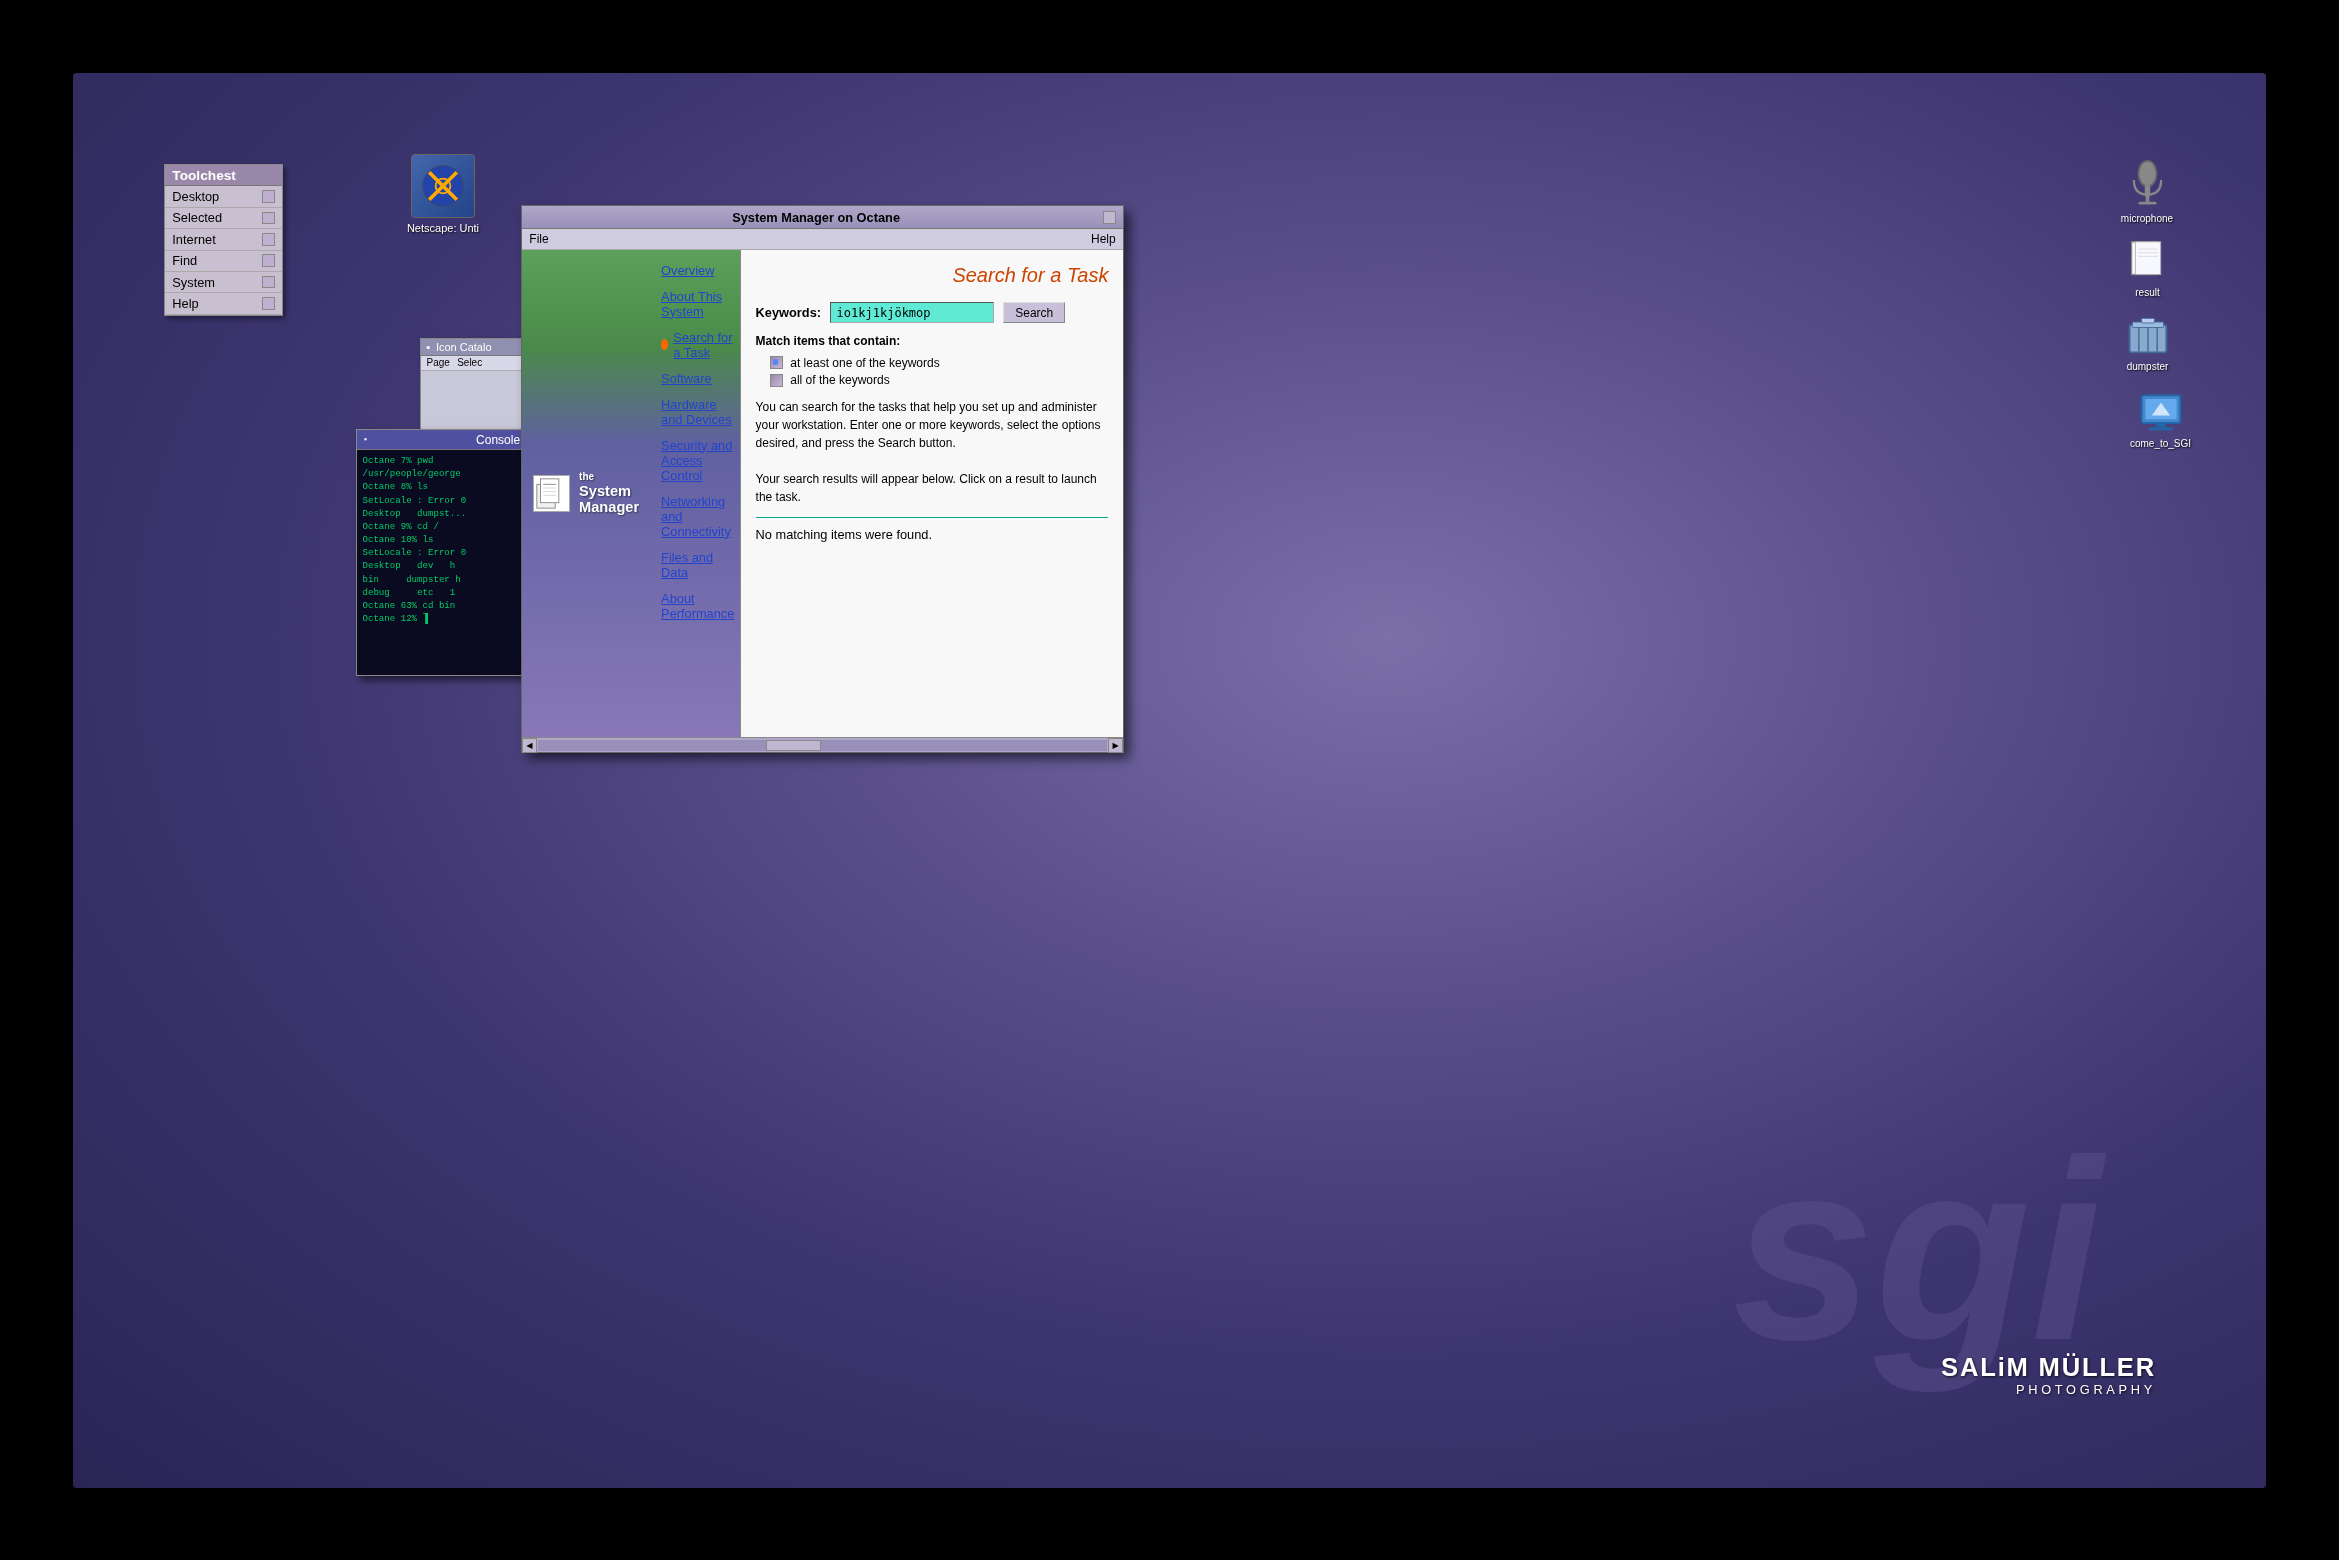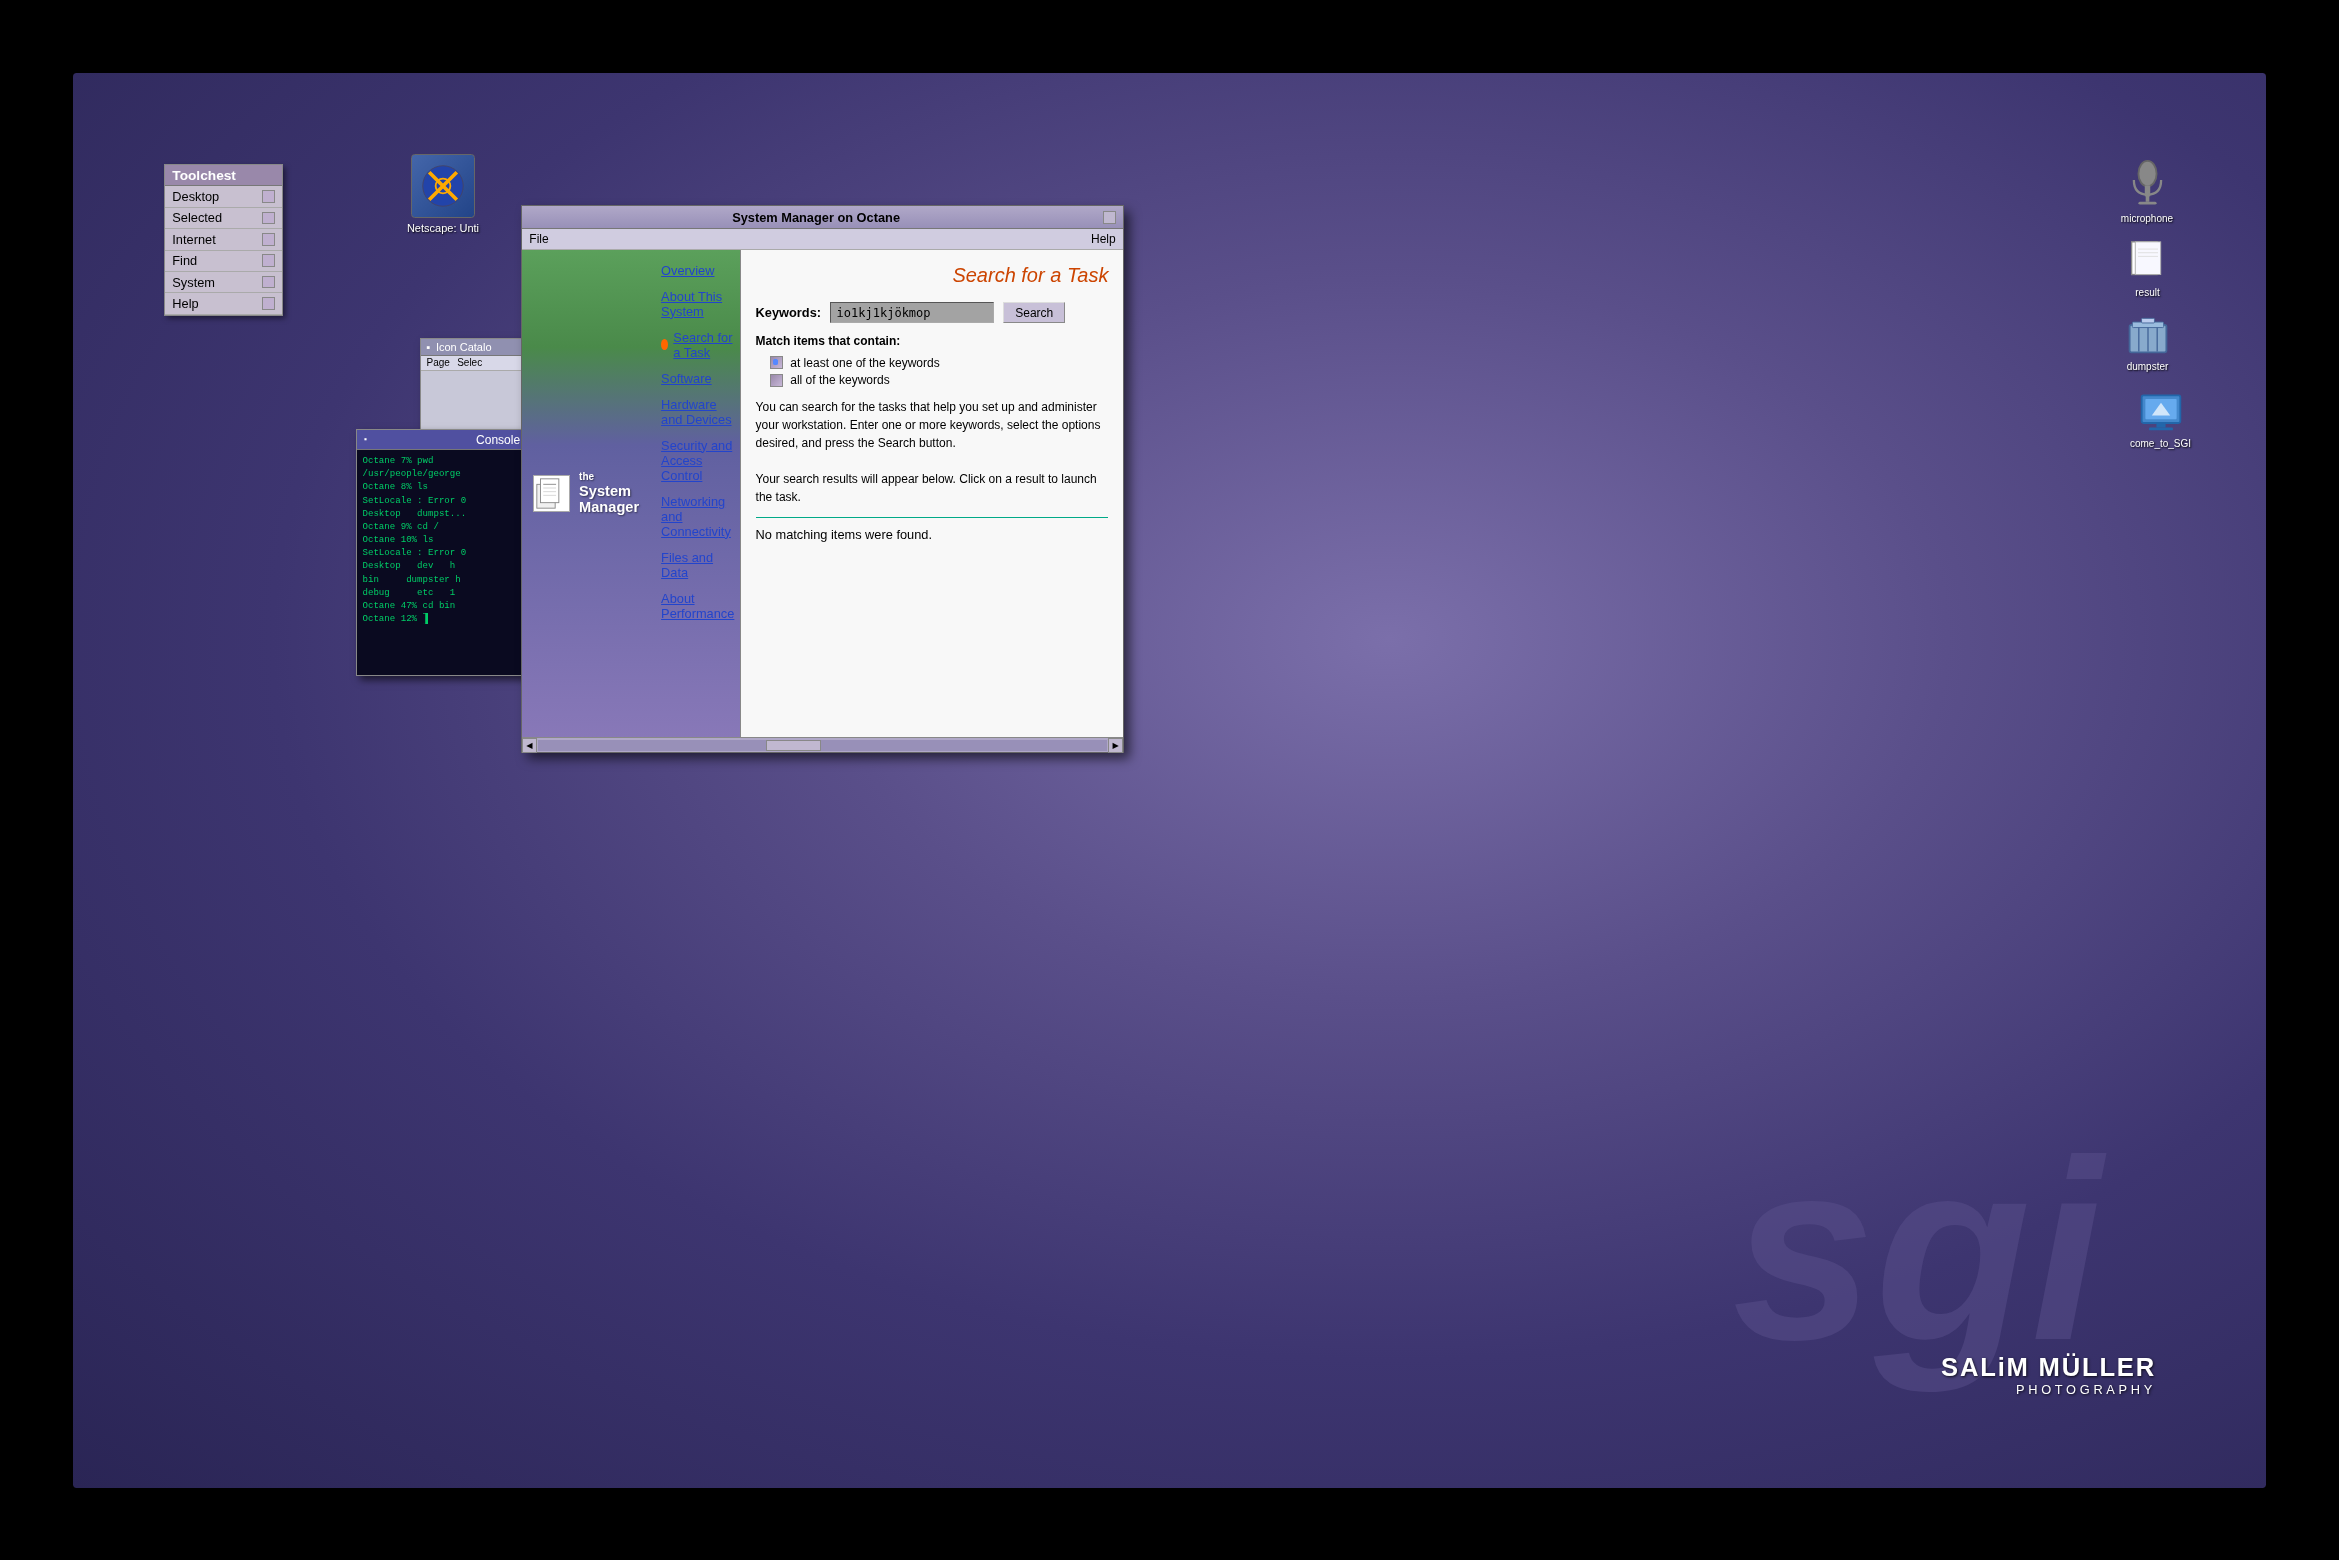--- a/index.html
+++ b/index.html
@@ -355,21 +355,21 @@
       font-size: 12.8px;
       font-weight: bold;
       color: #000;
     }
 
     #sm-keywords-input {
       width: 164px;
       padding: 2.7px 5.5px;
       font-size: 12.8px;
       border: 1.8px inset #aaa;
-      background: #a3a3a3;
+      background: #5eead4;
       font-family: monospace;
     }
 
     #sm-search-btn {
       padding: 2.7px 11px;
       background: #c8c0d8;
       border: 1.8px outset #ddd;
       font-size: 12px;
       cursor: pointer;
     }
@@ -569,21 +569,21 @@
         <div>/usr/people/george</div>
         <div>Octane 8% ls</div>
         <div>SetLocale : Error 0</div>
         <div>Desktop &nbsp; dumpst...</div>
         <div>Octane 9% cd /</div>
         <div>Octane 10% ls</div>
         <div>SetLocale : Error 0</div>
         <div>Desktop &nbsp; dev &nbsp; h</div>
         <div>bin &nbsp; &nbsp; dumpster h</div>
         <div>debug &nbsp; &nbsp; etc &nbsp; 1</div>
-        <div>Octane 47% cd bin</div>
+        <div>Octane 63% cd bin</div>
         <div>Octane 12% <span style="background:#00cc66; color:#0a0a20;">▌</span></div>
       </div>
 
       <div style="width:12.8px; background:#3030a0; display:flex; flex-direction:column;">
         <div style="height:12.8px; background:#6060c0; border:0.9px solid #8080d0; font-size:7.3px; text-align:center; line-height:12.8px; cursor:pointer;">▲</div>
         <div style="flex:1; background:#1a1a60;"></div>
         <div style="height:12.8px; background:#6060c0; border:0.9px solid #8080d0; font-size:7.3px; text-align:center; line-height:12.8px; cursor:pointer;">▼</div>
       </div>
     </div>
   </div>

